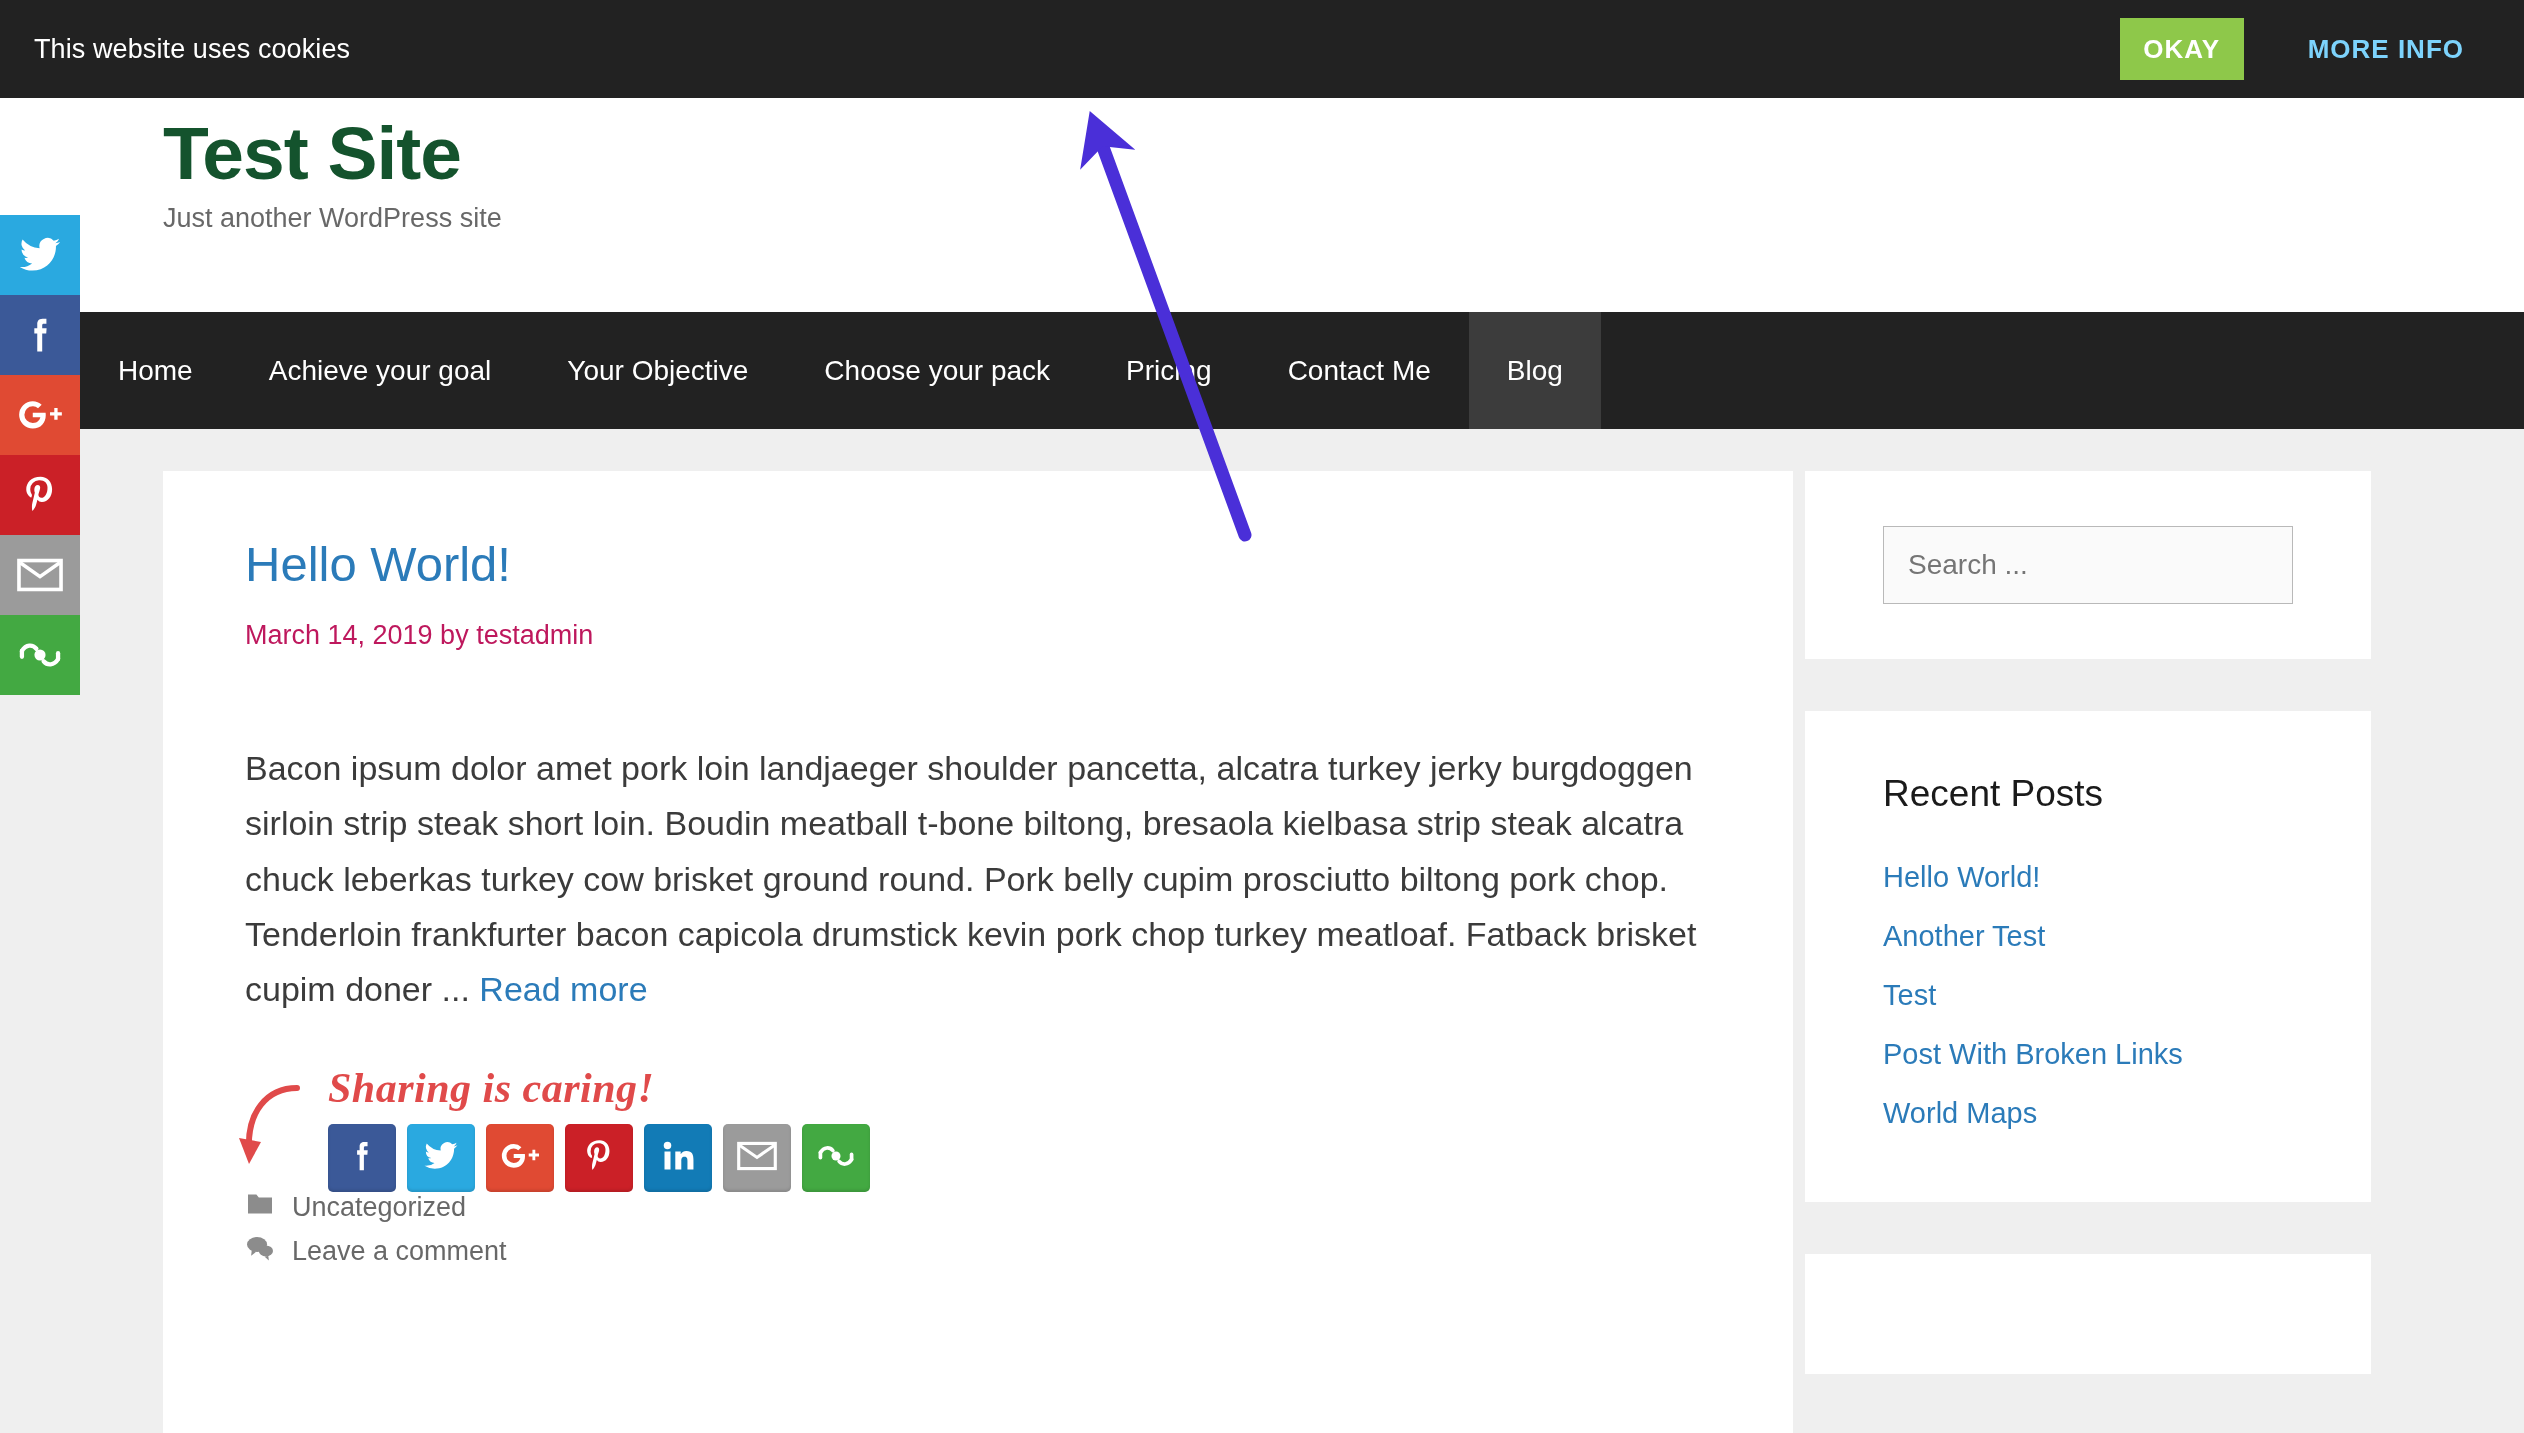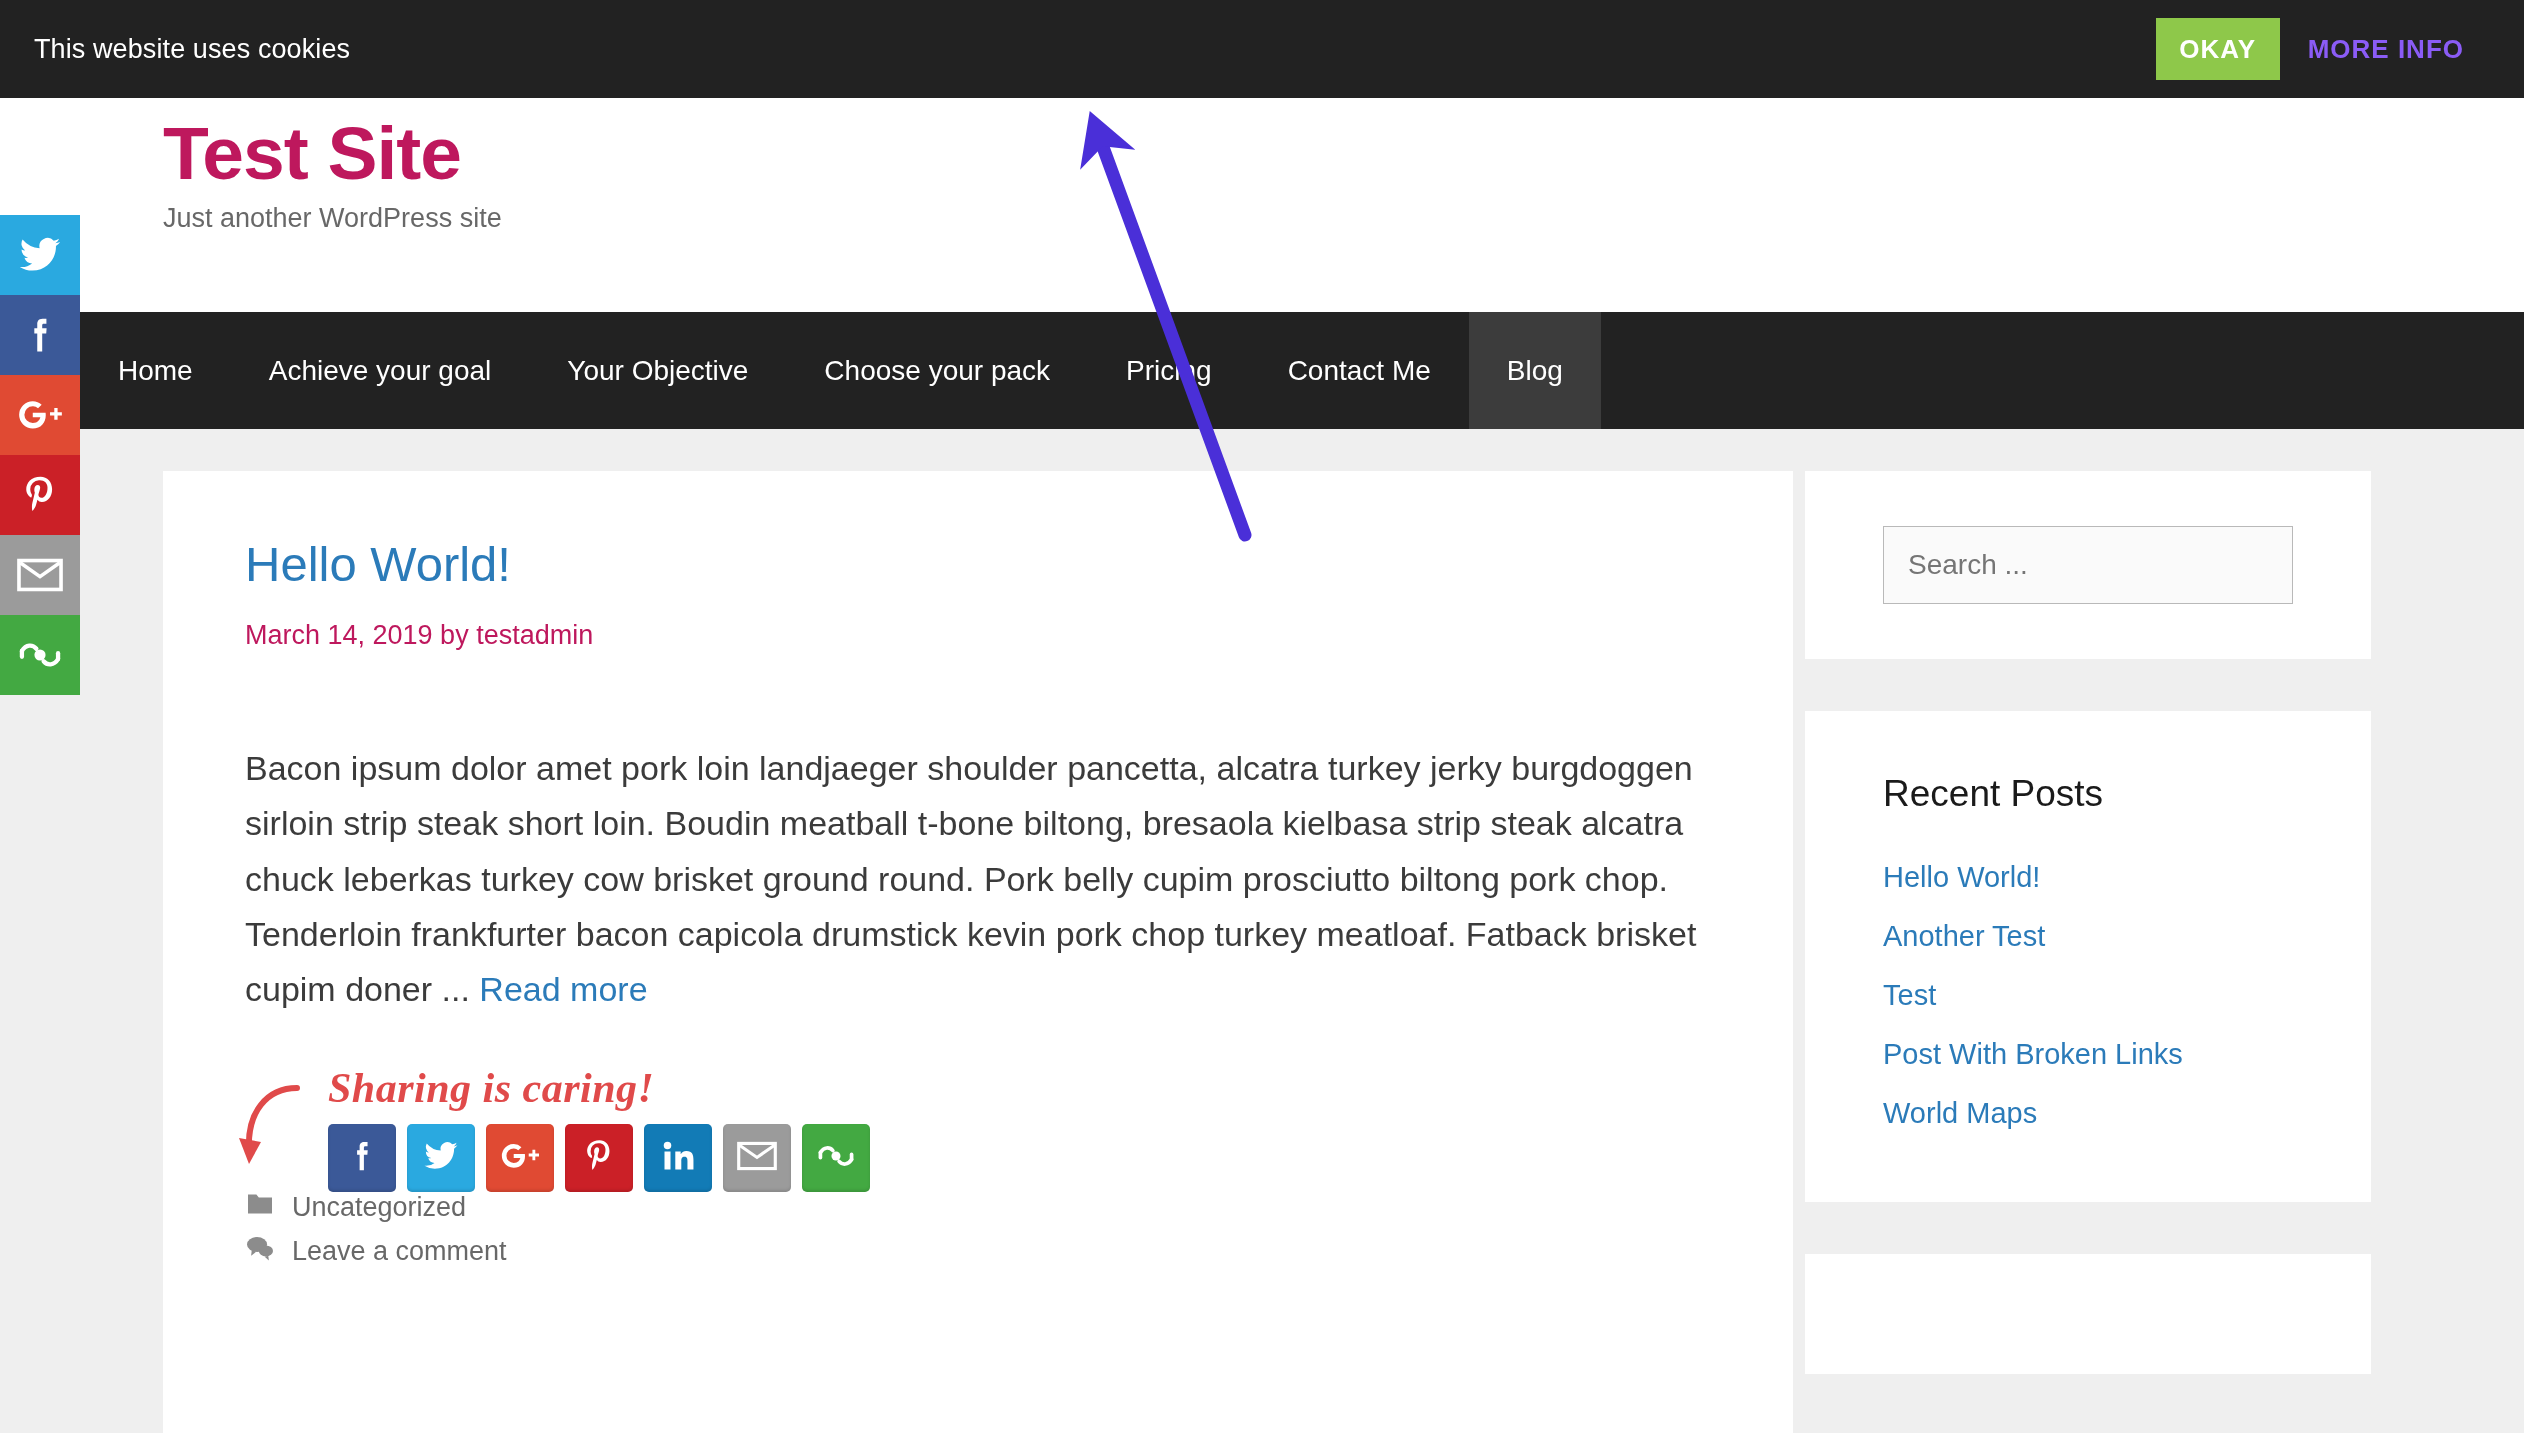--- a/index.html
+++ b/index.html
@@ -30,35 +30,35 @@
   }
   .okay-btn {
     background: #8ec84a; color: #ffffff;
     font-size: 26px; font-weight: 700; letter-spacing: 1px;
     width: 124px; height: 62px;
     display: flex; align-items: center; justify-content: center;
     border: none; cursor: pointer;
     font-family: "Liberation Sans", sans-serif;
   }
   .more-info {
-    color: #8b5cf6; font-size: 26px; font-weight: 700;
+    color: #7dd3fc; font-size: 26px; font-weight: 700;
     letter-spacing: 1px; text-decoration: none;
-    margin-left: 28px; margin-right: 60px;
+    margin-left: 64px; margin-right: 60px;
     cursor: pointer;
   }
 
   
   .site-head {
     position: absolute; top: 98px; left: 0;
     width: 2524px; height: 214px;
     background: #ffffff;
   }
   .site-title {
     position: absolute; left: 163px; top: 14px;
-    font-size: 75px; font-weight: 700; color: #be185d;
+    font-size: 75px; font-weight: 700; color: #14532d;
     letter-spacing: -1px; line-height: 1.1;
   }
   .site-desc {
     position: absolute; left: 163px; top: 105px;
     font-size: 27px; color: #686868;
   }
 
   
   .main-nav {
     position: absolute; top: 312px; left: 80px;

